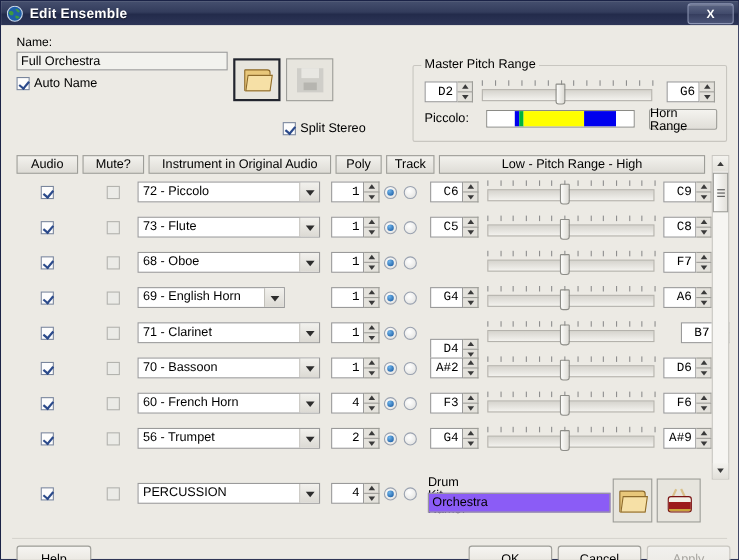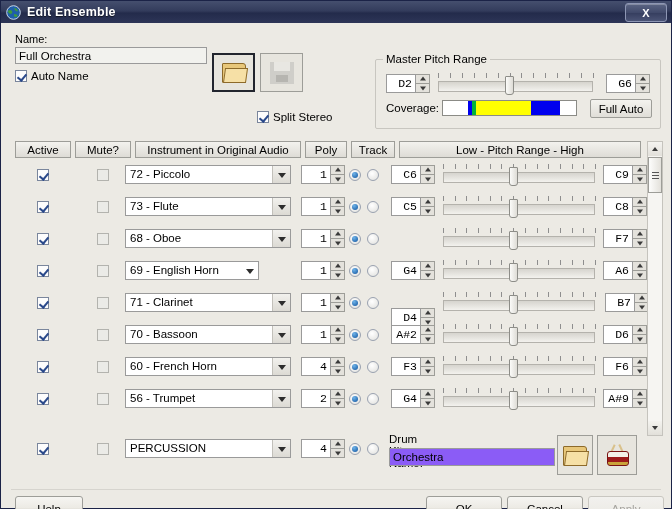--- a/index.html
+++ b/index.html
@@ -303,36 +303,36 @@
         <div class="btns">
           <div>
               <i class="arrow-u"></i>
             </div>
           <div>
               <i class="arrow-d"></i>
             </div>
         </div>
       </div>
 
-      <div class="cov-label">Coverage:</div>
+      <div class="cov-label">Piccolo:</div>
       <div class="cov-bar" id="cov-bar">
           <div style="width: 19%; background: rgb(255, 255, 255);"></div>
           <div style="width: 3%; background: rgb(0, 0, 238);"></div>
           <div style="width: 3%; background: rgb(0, 179, 60);"></div>
           <div style="width: 41%; background: rgb(255, 255, 0);"></div>
           <div style="width: 22%; background: rgb(0, 0, 238);"></div>
           <div style="width: 12%; background: rgb(255, 255, 255);"></div>
         </div>
       <div class="fullrange">
-          <span>Full Auto</span>
+          <span>Horn Range</span>
         </div>
     </div>
 
     <div class="tablepanel">
-      <div class="hdr" style="left:4px;width:56px;">Active</div>
+      <div class="hdr" style="left:4px;width:56px;">Audio</div>
       <div class="hdr" style="left:64px;width:56px;">Mute?</div>
       <div class="hdr" style="left:124px;width:166px;">Instrument in Original Audio</div>
       <div class="hdr" style="left:294px;width:42px;">Poly</div>
       <div class="hdr" style="left:340px;width:44px;">Track</div>
       <div class="hdr" style="left:388px;width:242px;">Low - Pitch Range - High</div>
 
       <div class="rowarea" id="rowarea">
           <div class="row" style="top: 0px;">
             <span class="chk on" style="position:absolute;left:26px;top:9px;"></span>
             <span class="chk dim" style="position:absolute;left:86px;top:9px;"></span>
@@ -518,21 +518,21 @@
                 </div>
                 <div>
                   <i class="arrow-d"></i>
                 </div>
               </div>
             </div>
           </div>
           <div class="row" style="top: 96px;">
             <span class="chk on" style="position:absolute;left:26px;top:9px;"></span>
             <span class="chk dim" style="position:absolute;left:86px;top:9px;"></span>
-            <div class="combo" style="position:absolute;left:114px;top:5px;width:134px;align-items:center;">
+            <div class="combo" style="position:absolute;left:114px;top:5px;width:134px;">
               <div class="txt">69 - English Horn</div>
               <div class="dd"></div>
             </div>
             <div class="spin" style="position:absolute;left:290px;top:5px;">
               <div class="val">1</div>
               <div class="btns">
                 <div>
                   <i class="arrow-u"></i>
                 </div>
                 <div>
@@ -629,21 +629,21 @@
                 <i style="left: 61.5385%;"></i>
                 <i style="left: 69.2308%;"></i>
                 <i style="left: 76.9231%;"></i>
                 <i style="left: 84.6154%;"></i>
                 <i style="left: 92.3077%;"></i>
                 <i style="left: 100%;"></i>
               </div>
               <div class="track"></div>
               <div class="thumb" style="left: calc(46% - 4px);"></div>
             </div>
-            <div class="spin" style="position:absolute;left:594px;top:5px;">
+            <div class="spin" style="position:absolute;left:608px;top:5px;">
               <div class="val">B7</div>
               <div class="btns">
                 <div>
                   <i class="arrow-u"></i>
                 </div>
                 <div>
                   <i class="arrow-d"></i>
                 </div>
               </div>
             </div>

